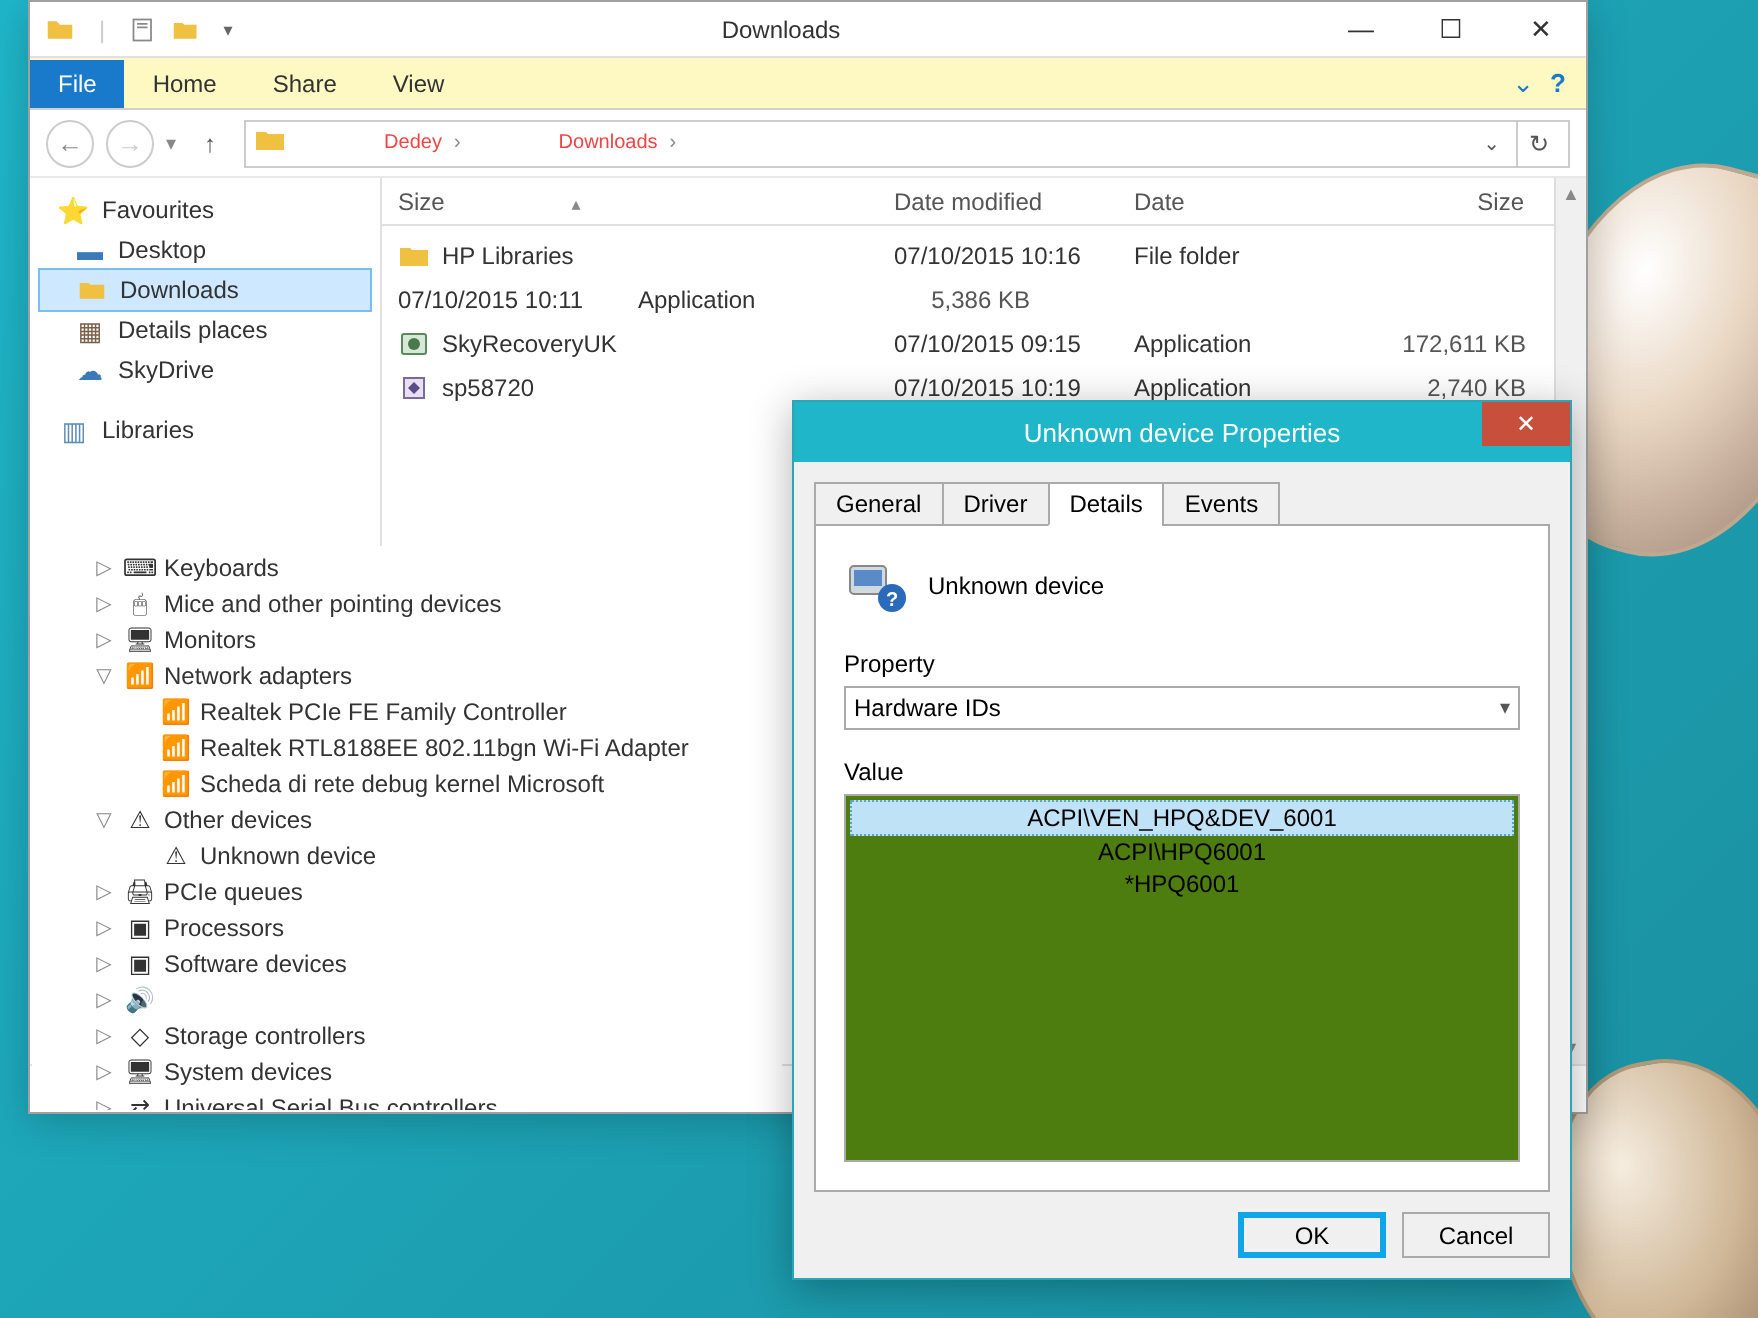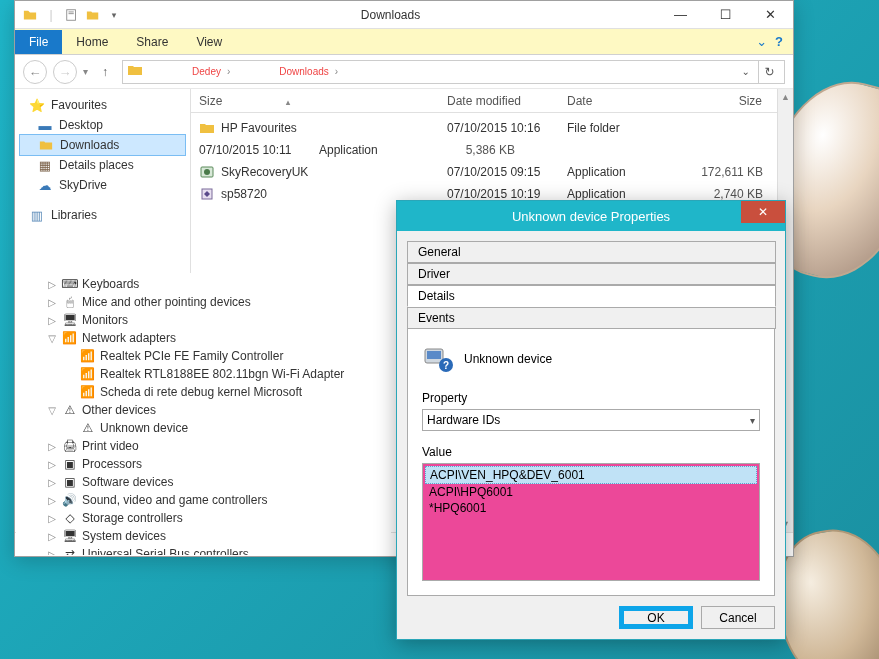--- a/index.html
+++ b/index.html
@@ -304,21 +304,20 @@
       height: calc(100% - 30px);
       display: flex;
       flex-direction: column;
     }
     .tabs {
       display: flex;
       gap: 0;
       margin-bottom: -1px;
       z-index: 1;
       position: relative;
-      flex-direction: column;
     }
     .tab {
       padding: 3px 10px;
       border: 1px solid #aaa;
       background: #f0f0f0;
       font-size: 12px;
       border-bottom: 1px solid #aaa;
       margin-right: -1px;
     }
     .tab.active {
@@ -355,24 +354,25 @@
       font-size: 12px;
       padding: 0 4px;
       margin-bottom: 14px;
       display: flex;
       align-items: center;
       justify-content: space-between;
     }
     .value-list {
       flex: 1;
       border: 1px solid #aaa;
-      background: #ec4899;
+      background: #4d7c0f;
       padding: 2px;
       font-size: 12px;
       overflow: auto;
+      text-align: center;
     }
     .value-list div {
       padding: 1px 4px;
     }
     .value-list div.selected {
       background: #c0e2f6;
       border: 1px dotted #5ba3d0;
     }
     .props-buttons {
       display: flex;
@@ -384,21 +384,21 @@
       min-width: 74px;
       height: 23px;
       border: 1px solid #aaa;
       background: #f0f0f0;
       font-size: 12px;
       display: flex;
       align-items: center;
       justify-content: center;
     }
     .btn.primary {
-      border: 5px solid #0ea5e9;
+      border: 3px solid #0ea5e9;
     }
     
     .bg-rock1 {
       position: absolute;
       right: -30px;
       top: 80px;
       width: 140px;
       height: 200px;
       background: radial-gradient(ellipse at 30% 30%, #fff 0%, #e8d5c0 40%, #9a8070 100%);
       border-radius: 50% 40% 50% 45%;
@@ -540,21 +540,21 @@
         <div class="col-size">Size</div>
       </div>
       <div class="file-list" id="file-list">
           <div class="file-row">
             <div class="col-name">
               <span class="file-icon">
                 <svg width="16" height="16" viewBox="0 0 16 16">
                   <path fill="#f0c040" d="M1 4h5l1 1h8v8H1z"></path>
                 </svg>
               </span>
-              <span>HP Favourites</span>
+              <span>HP Libraries</span>
             </div>
             <div class="col-date">07/10/2015 10:16</div>
             <div class="col-type">File folder</div>
             <div class="col-size"></div>
           </div>
           <div class="file-row">
             <div class="col-date">07/10/2015 10:11</div>
             <div class="col-type">Application</div>
             <div class="col-size">5,386 KB</div>
           </div>
@@ -642,36 +642,35 @@
       <span>Other devices</span>
     </div>
     <div class="tree-item indent-2">
       <span class="tree-expander"></span>
       <span class="tree-icon">⚠</span>
       <span>Unknown device</span>
     </div>
     <div class="tree-item indent-1">
       <span class="tree-expander">▷</span>
       <span class="tree-icon">🖨</span>
-      <span>Print video</span>
+      <span>PCIe queues</span>
     </div>
     <div class="tree-item indent-1">
       <span class="tree-expander">▷</span>
       <span class="tree-icon">▣</span>
       <span>Processors</span>
     </div>
     <div class="tree-item indent-1">
       <span class="tree-expander">▷</span>
       <span class="tree-icon">▣</span>
       <span>Software devices</span>
     </div>
     <div class="tree-item indent-1">
       <span class="tree-expander">▷</span>
       <span class="tree-icon">🔊</span>
-      <span>Sound, video and game controllers</span>
     </div>
     <div class="tree-item indent-1">
       <span class="tree-expander">▷</span>
       <span class="tree-icon">◇</span>
       <span>Storage controllers</span>
     </div>
     <div class="tree-item indent-1">
       <span class="tree-expander">▷</span>
       <span class="tree-icon">🖥</span>
       <span>System devices</span>

